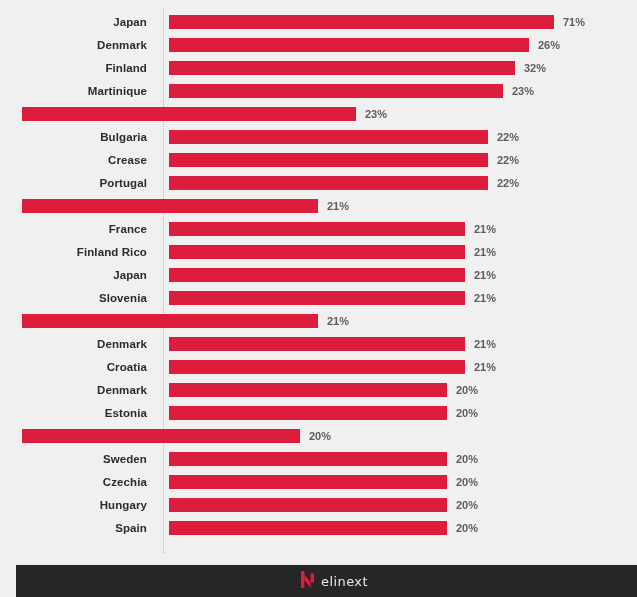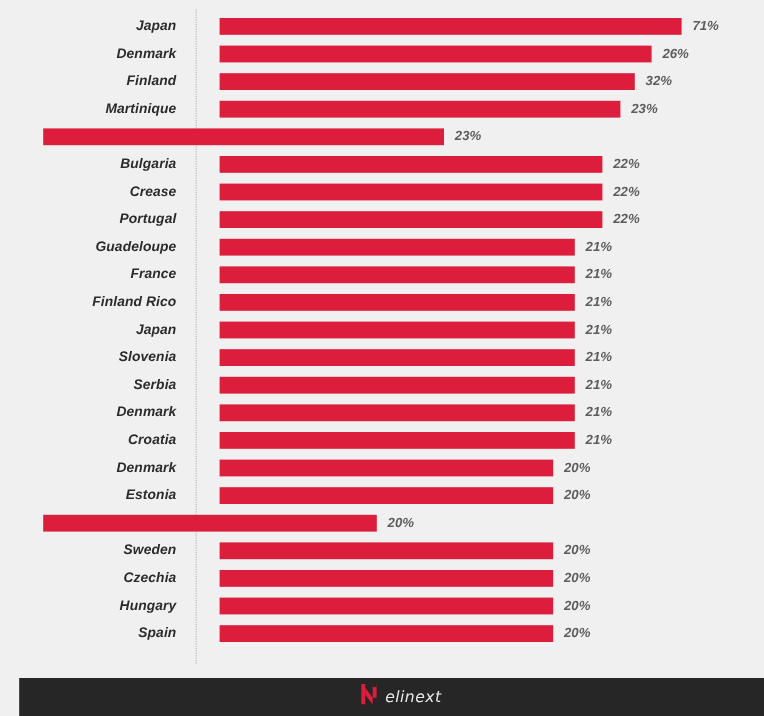--- a/index.html
+++ b/index.html
@@ -12,21 +12,20 @@
     background: #f0f0f0;
     font-family: "Liberation Sans", sans-serif;
     overflow: hidden;
   }
   .page {
     position: relative;
     width: 637px;
     height: 597px;
     background: #f0f0f0;
     box-sizing: border-box;
-    font-style: italic;
   }
   .chart-area {
     position: relative;
     width: 637px;
     height: 565px;
     background: #f0f0f0;
     box-sizing: border-box;
     padding-top: 10px;
   }
   .axis-line {
@@ -58,21 +57,21 @@
     line-height: 14px;
     letter-spacing: 0.1px;
     white-space: nowrap;
     padding-right: 0;
     box-sizing: border-box;
   }
   .bar-wrap {
     position: relative;
     flex: 1;
     height: 14px;
-    margin-left: 36px;
+    margin-left: 22px;
     display: flex;
     align-items: flex-start;
   }
   .bar {
     height: 14px;
     background: #dc1e3c;
     flex: none;
   }
   .bar-value {
     font-size: 11px;
@@ -165,21 +164,20 @@
           </span>
         </li>
         <li class="row">
           <span class="row-label">Portugal</span>
           <span class="bar-wrap">
             <span class="bar" style="width: 319px; background: rgb(220, 30, 60);"></span>
             <span class="bar-value">22%</span>
           </span>
         </li>
         <li class="row">
-          <span class="row-label">Guadeloupe</span>
           <span class="bar-wrap">
             <span class="bar" style="width: 296px; background: rgb(220, 30, 60);"></span>
             <span class="bar-value">21%</span>
           </span>
         </li>
         <li class="row">
           <span class="row-label">France</span>
           <span class="bar-wrap">
             <span class="bar" style="width: 296px; background: rgb(220, 30, 60);"></span>
             <span class="bar-value">21%</span>
@@ -200,21 +198,20 @@
           </span>
         </li>
         <li class="row">
           <span class="row-label">Slovenia</span>
           <span class="bar-wrap">
             <span class="bar" style="width: 296px; background: rgb(220, 30, 60);"></span>
             <span class="bar-value">21%</span>
           </span>
         </li>
         <li class="row">
-          <span class="row-label">Serbia</span>
           <span class="bar-wrap">
             <span class="bar" style="width: 296px; background: rgb(220, 30, 60);"></span>
             <span class="bar-value">21%</span>
           </span>
         </li>
         <li class="row">
           <span class="row-label">Denmark</span>
           <span class="bar-wrap">
             <span class="bar" style="width: 296px; background: rgb(220, 30, 60);"></span>
             <span class="bar-value">21%</span>

